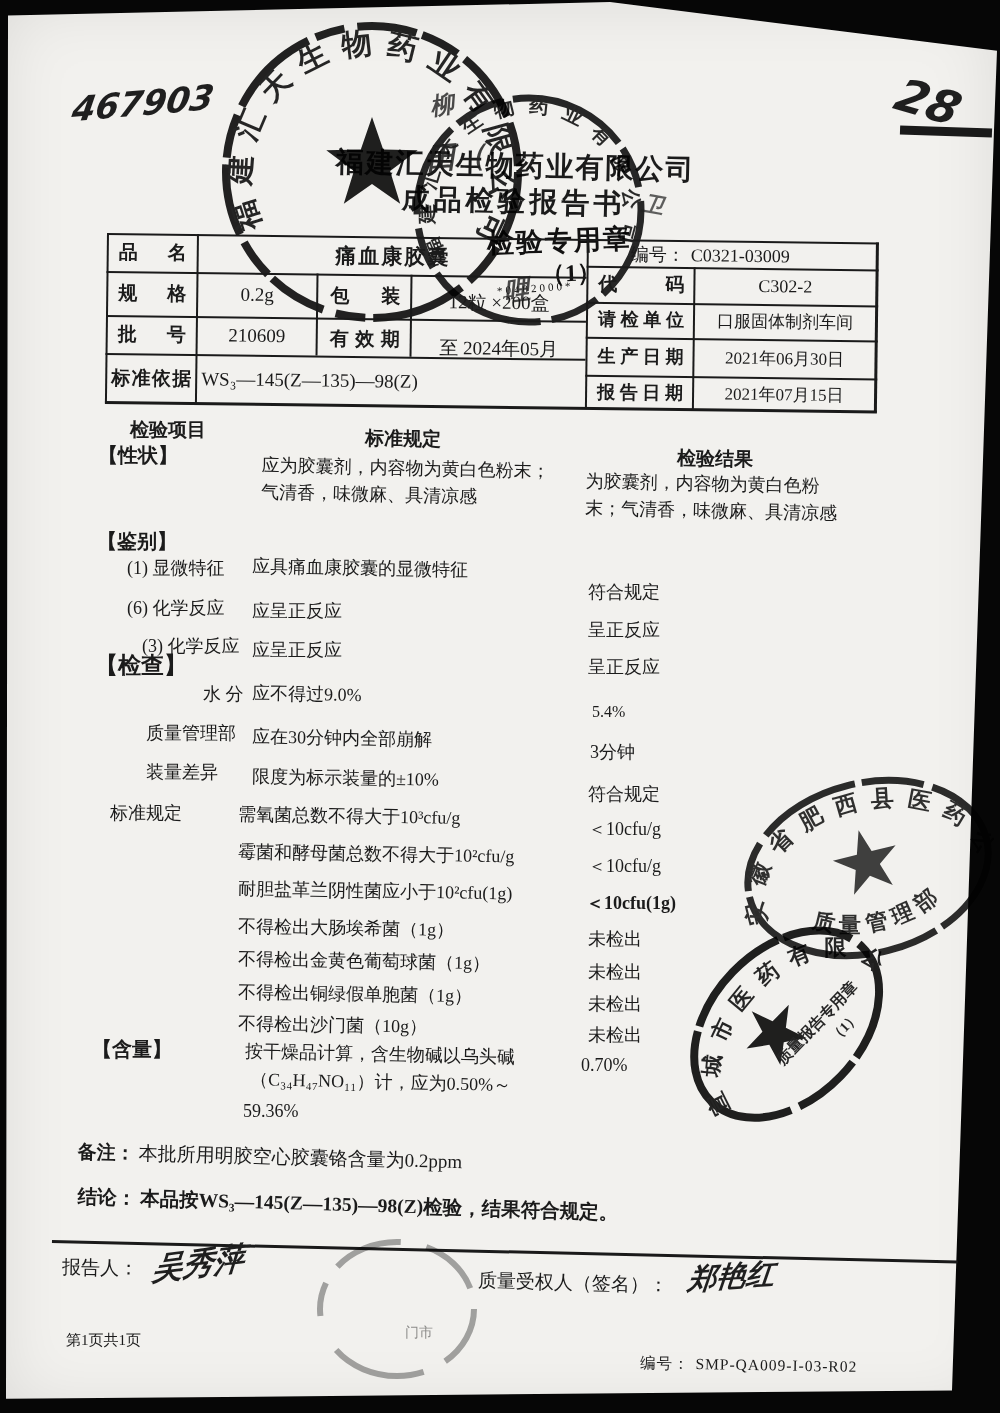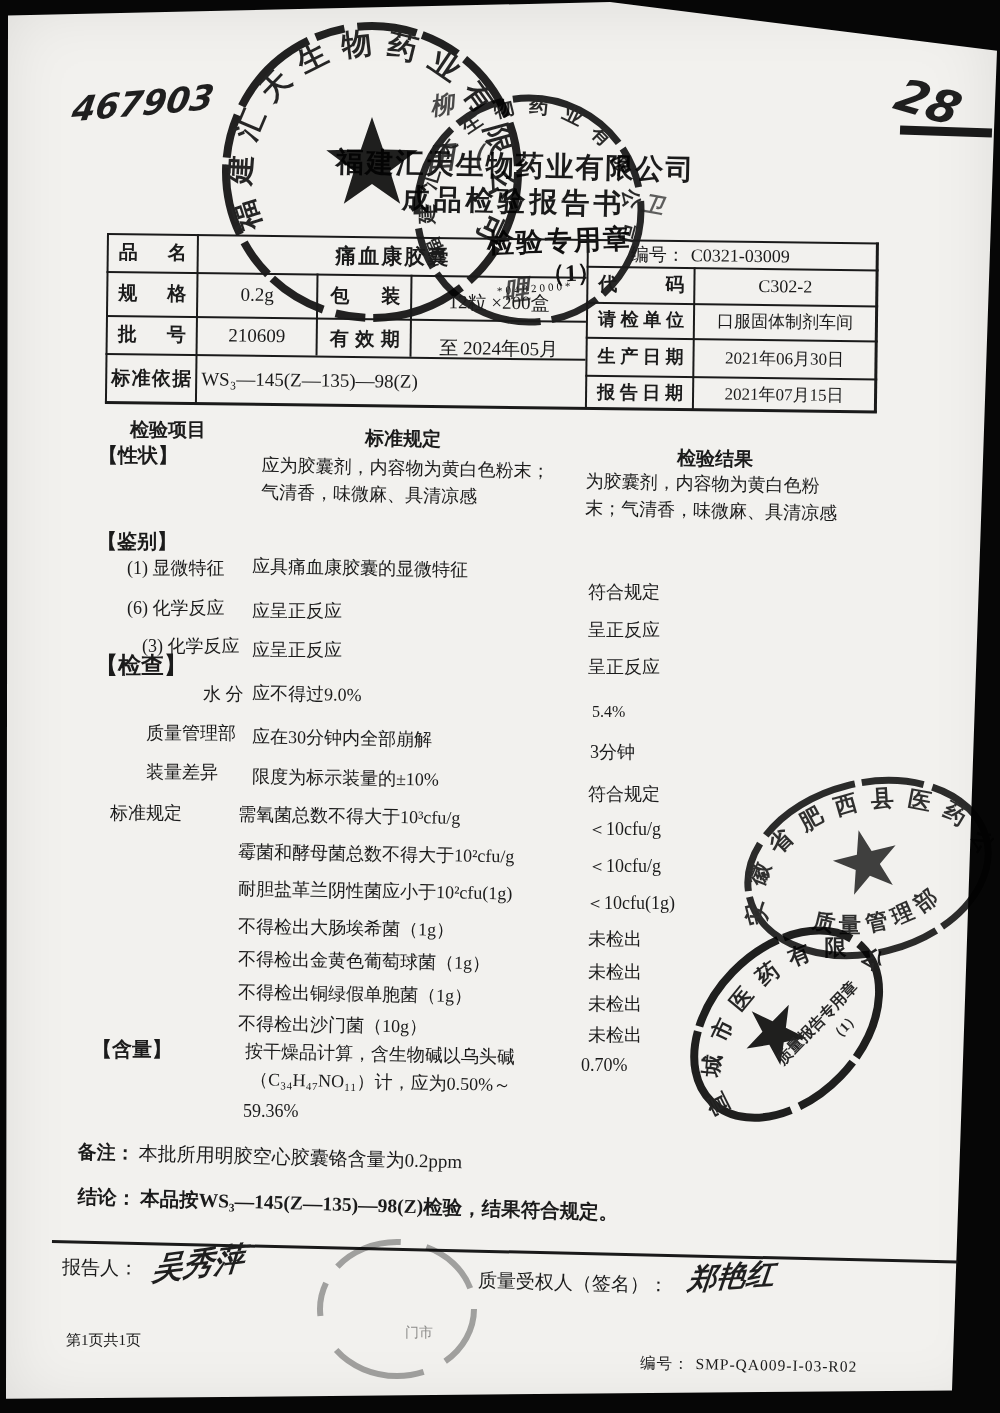--- a/index.html
+++ b/index.html
@@ -139,21 +139,21 @@
   <div class="t" style="left:146px;top:762px;font-size:18px;">装量差异</div>
   <div class="t" style="left:252px;top:768px;font-size:18px;transform:rotate(1deg);">限度为标示装量的±10%</div>
   <div class="t" style="left:588px;top:784px;font-size:18px;">符合规定</div>
   <div class="t" style="left:110px;top:803px;font-size:18px;">标准规定</div>
 
   <div class="t" style="left:238px;top:806px;font-size:18px;transform:rotate(1deg);">需氧菌总数不得大于10³cfu/g</div>
   <div class="t" style="left:588px;top:819px;font-size:18px;">＜10cfu/g</div>
   <div class="t" style="left:238px;top:844px;font-size:18px;transform:rotate(1deg);">霉菌和酵母菌总数不得大于10²cfu/g</div>
   <div class="t" style="left:588px;top:856px;font-size:18px;">＜10cfu/g</div>
   <div class="t" style="left:238px;top:881px;font-size:18px;transform:rotate(1deg);">耐胆盐革兰阴性菌应小于10²cfu(1g)</div>
-  <div class="t" style="left:586px;top:893px;font-size:18px;">＜10cfu(1g)</div>
+  <div class="t" style="left:586px;top:893px;font-size:18px;font-weight:bold;">＜10cfu(1g)</div>
   <div class="t" style="left:238px;top:918px;font-size:18px;transform:rotate(1deg);">不得检出大肠埃希菌（1g）</div>
   <div class="t" style="left:588px;top:929px;font-size:18px;">未检出</div>
   <div class="t" style="left:238px;top:951px;font-size:18px;transform:rotate(1deg);">不得检出金黄色葡萄球菌（1g）</div>
   <div class="t" style="left:588px;top:962px;font-size:18px;">未检出</div>
   <div class="t" style="left:238px;top:984px;font-size:18px;transform:rotate(1deg);">不得检出铜绿假单胞菌（1g）</div>
   <div class="t" style="left:588px;top:994px;font-size:18px;">未检出</div>
   <div class="t" style="left:238px;top:1015px;font-size:18px;transform:rotate(1deg);">不得检出沙门菌（10g）</div>
   <div class="t" style="left:588px;top:1025px;font-size:18px;">未检出</div>
 
   <div class="t b" style="left:92px;top:1038px;font-size:20px;">【含量】</div>

